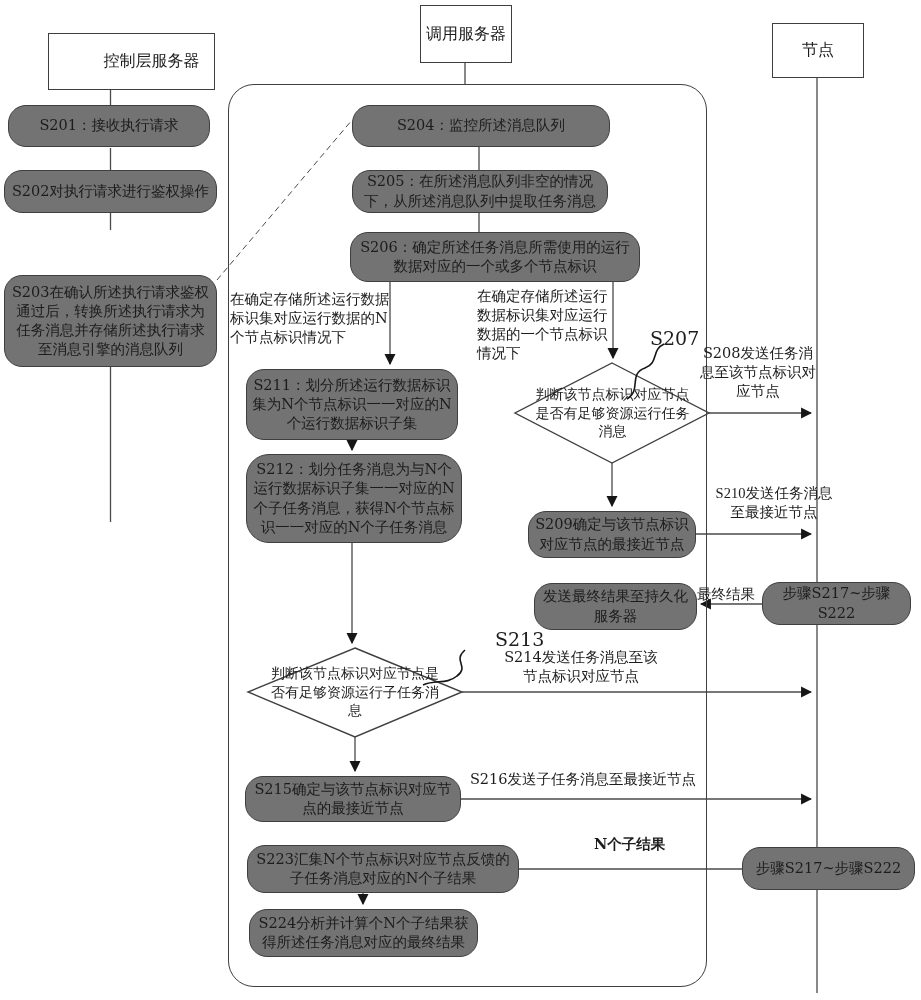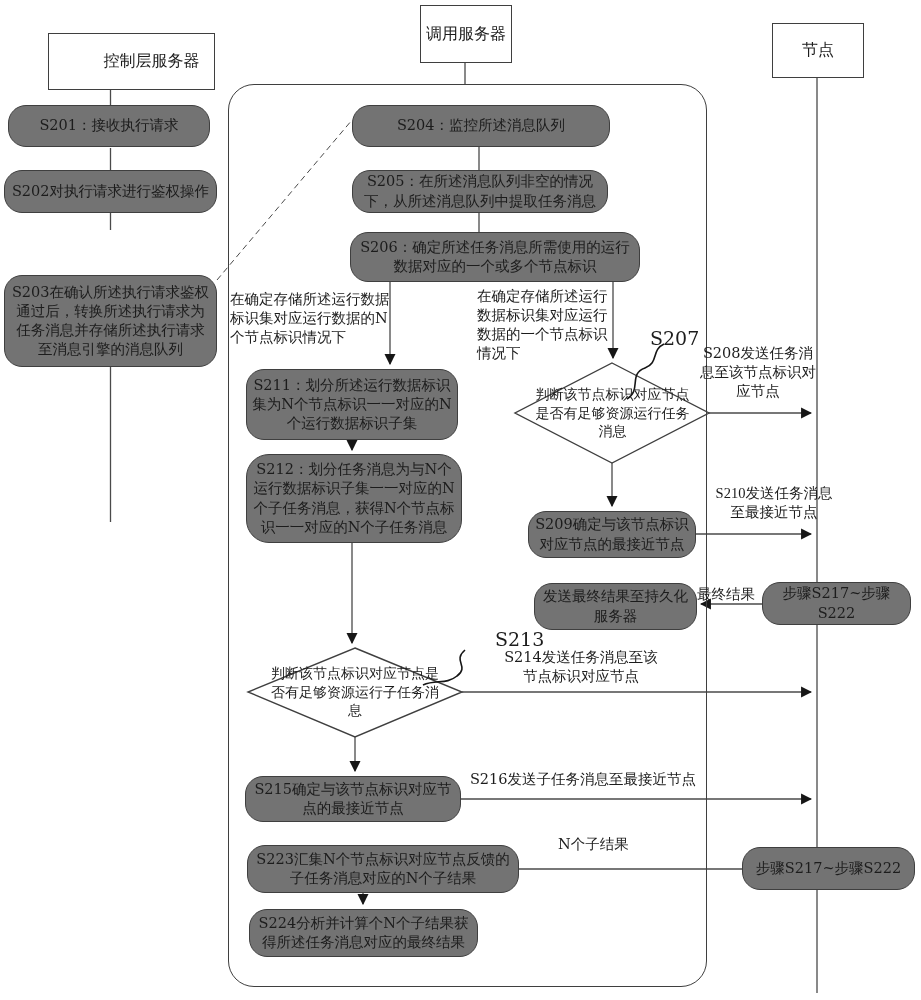--- a/index.html
+++ b/index.html
@@ -129,15 +129,15 @@
 
   <div class="lbl" style="left:230px;top:290px;width:162px;">在确定存储所述运行数据标识集对应运行数据的N个节点标识情况下</div>
   <div class="lbl" style="left:477px;top:287px;width:132px;">在确定存储所述运行数据标识集对应运行数据的一个节点标识情况下</div>
   <div class="ref" style="left:650px;top:327px;">S207</div>
   <div class="lbl center" style="left:700px;top:344px;width:116px;">S208发送任务消息至该节点标识对应节点</div>
   <div class="lbl center" style="left:714px;top:484px;width:120px;font-family:Liberation Serif, serif;">S210发送任务消息至最接近节点</div>
   <div class="lbl" style="left:697px;top:585px;width:66px;">最终结果</div>
   <div class="ref" style="left:448px;top:628px;margin-left:47px;">S213</div>
   <div class="lbl center" style="left:502px;top:648px;width:158px;">S214发送任务消息至该节点标识对应节点</div>
   <div class="lbl center" style="left:464px;top:770px;width:238px;">S216发送子任务消息至最接近节点</div>
-  <div class="lbl" style="left:558px;top:835px;width:90px;">N个子结果</div>
+  <div class="lbl" style="left:594px;top:835px;width:90px;font-weight:bold;">N个子结果</div>
 
 </div>
 
 </body></html>

